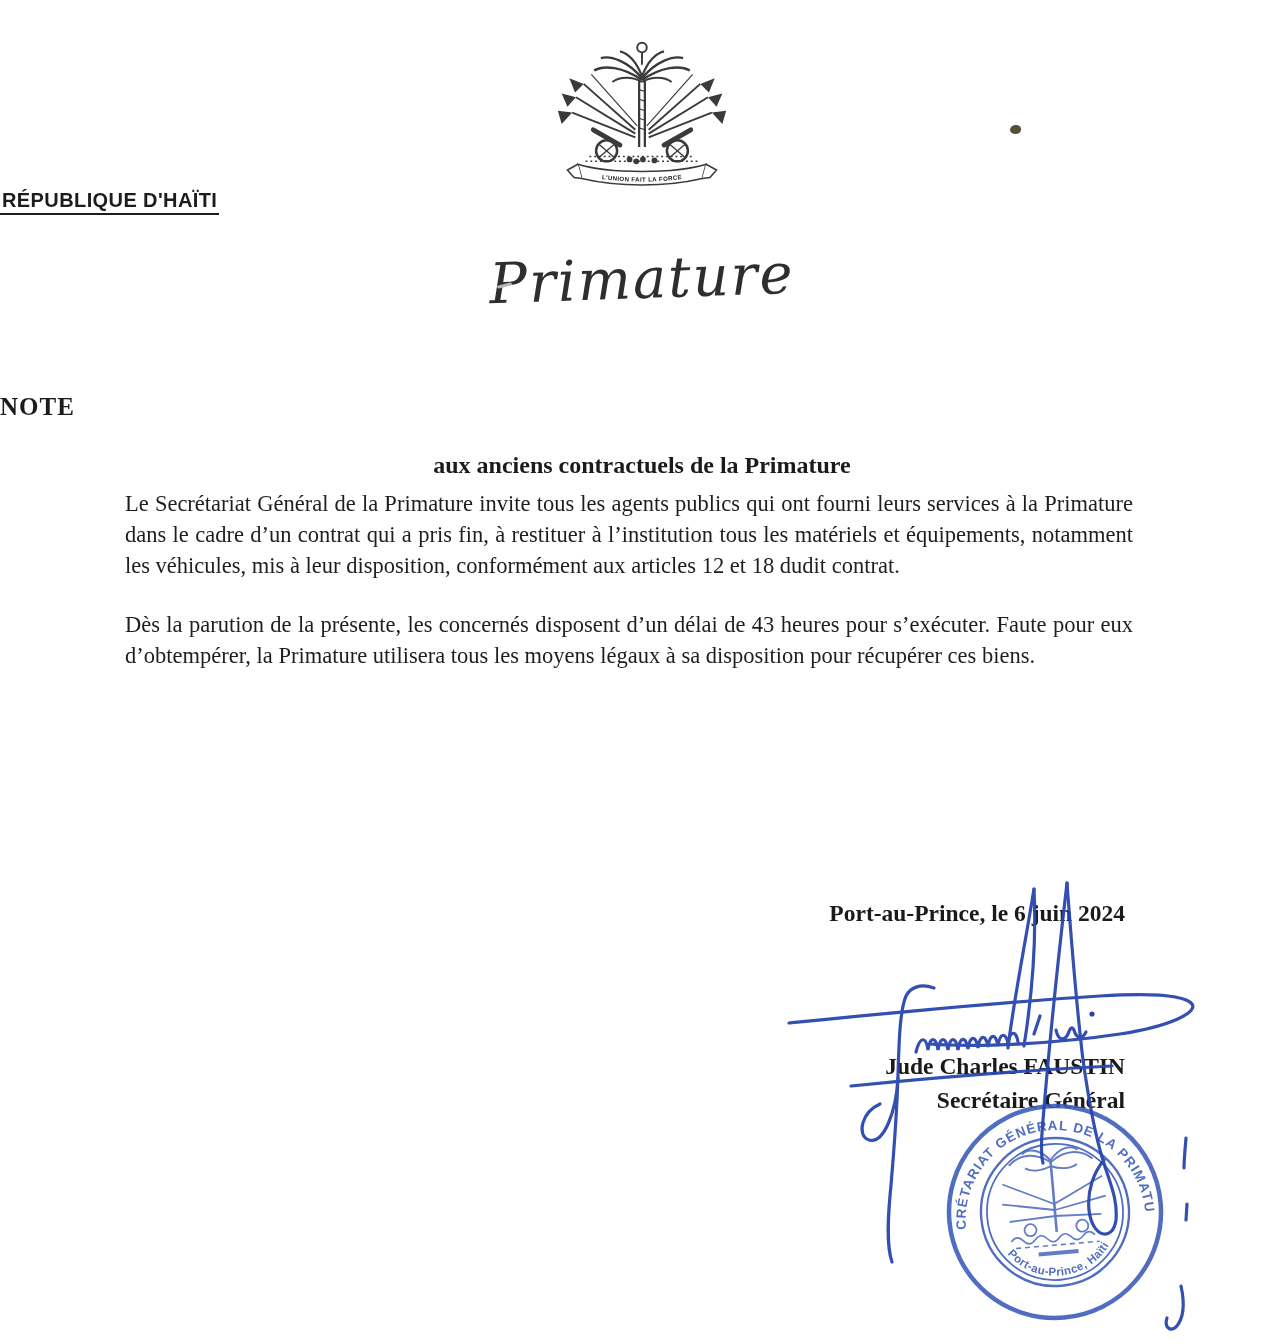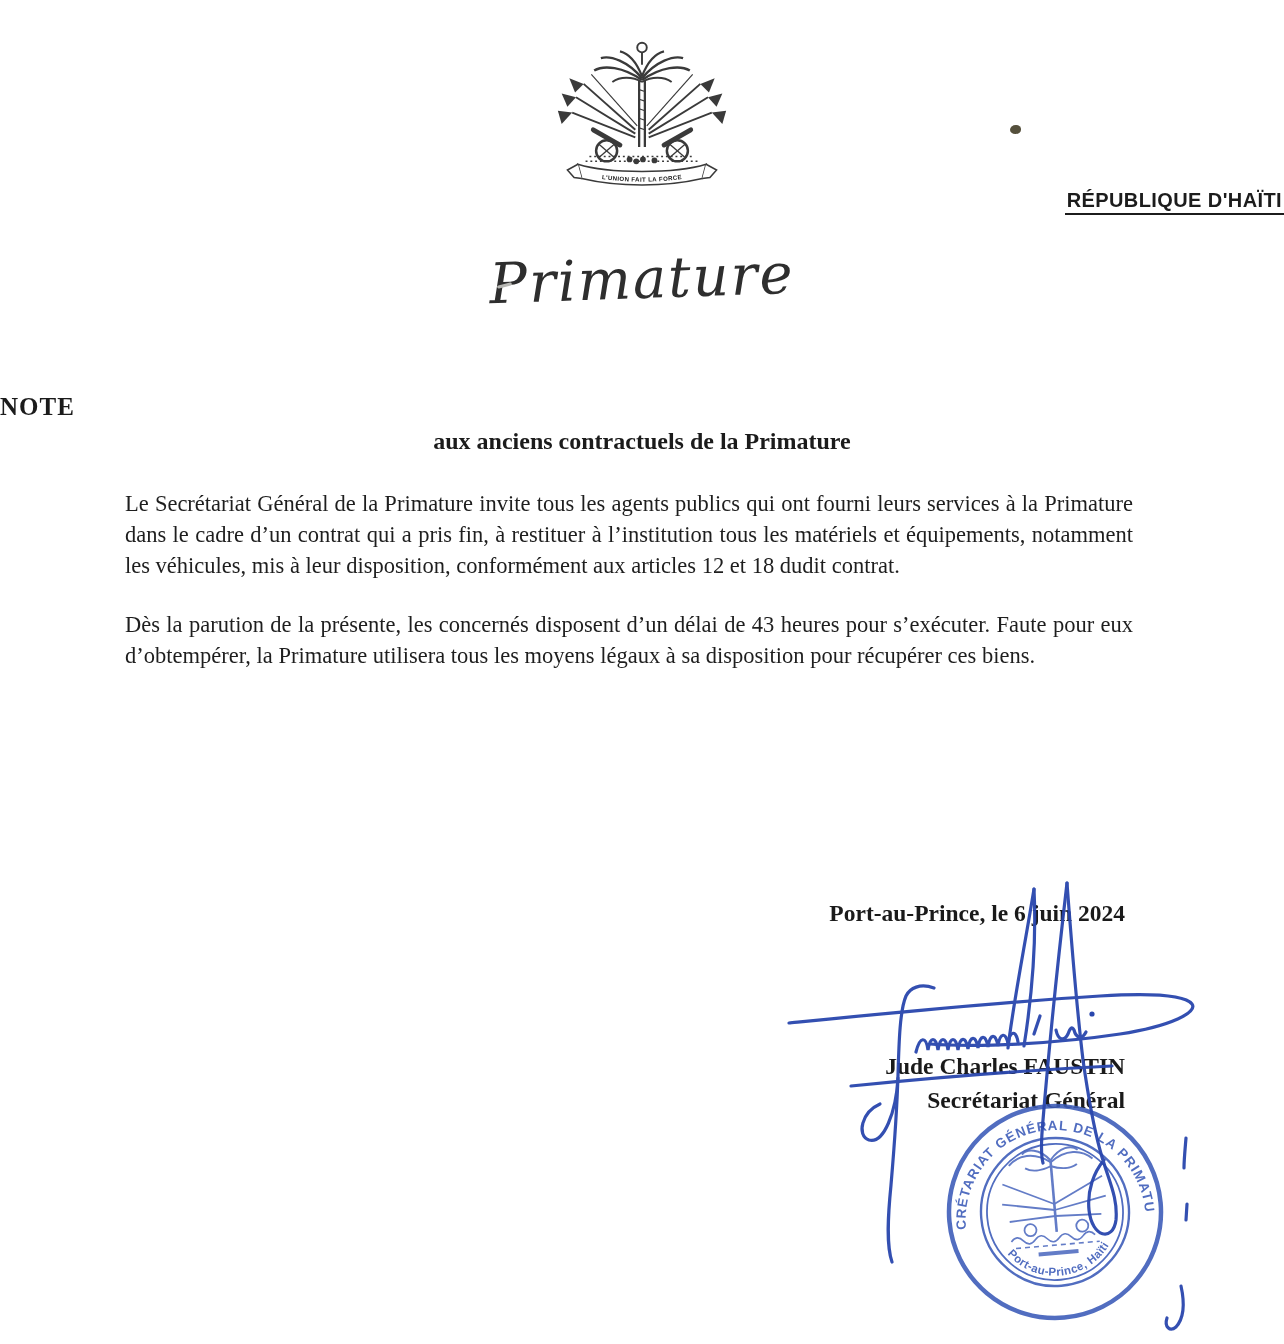--- a/index.html
+++ b/index.html
@@ -7,38 +7,38 @@
     position:relative;
     width:1284px;height:1344px;
     background:#ffffff;
     overflow:hidden;
     font-family:"Liberation Serif","DejaVu Serif",serif;
     color:#1e1e1e;
   }
   
   .arms-wrap{position:absolute;top:38px;left:50%;transform:translateX(-50%);}
   .country{
-    position:absolute;top:189px;left:0;width:100%;text-align:right;
+    position:absolute;top:189px;left:0;width:100%;text-align:left;
     font-family:"Liberation Sans",sans-serif;font-weight:bold;font-size:20px;
     letter-spacing:.4px;color:#1c1c1c;
   }
   .country span{border-bottom:2.5px solid #1c1c1c;padding:0 2px 1px 2px;display:inline-block;}
   .script{
     position:absolute;top:246px;left:0;width:100%;text-align:center;
     font-family:"DejaVu Serif",serif;font-style:italic;font-weight:500;
     font-size:56px;color:#2e2e2e;transform:rotate(-2deg);
     letter-spacing:2px;
   }
   
   .note-title{
     position:absolute;top:393px;left:0;width:100%;
     font-weight:bold;font-size:25px;letter-spacing:1px;color:#1b1b1b;
   }
   .note-subtitle{
-    position:absolute;top:428px;left:0;width:100%;text-align:center;
+    position:absolute;top:452px;left:0;width:100%;text-align:center;
     font-weight:bold;font-size:24px;color:#1b1b1b;
   }
   
   .body-text{
     position:absolute;top:488px;left:125px;width:1008px;
     font-size:22.5px;line-height:31px;text-align:justify;color:#1e1e1e;
   }
   .body-text p{margin:0;}
   .body-text p + p{margin-top:28px;}
   
@@ -154,21 +154,21 @@
 
   <div class="body-text">
     <p>Le Secrétariat Général de la Primature invite tous les agents publics qui ont fourni leurs services à la Primature dans le cadre d’un contrat qui a pris fin, à restituer à l’institution tous les matériels et équipements, notamment les véhicules, mis à leur disposition, conformément aux articles 12 et 18 dudit contrat.</p>
     <p>Dès la parution de la présente, les concernés disposent d’un délai de 43 heures pour s’exécuter. Faute pour eux d’obtempérer, la Primature utilisera tous les moyens légaux à sa disposition pour récupérer ces biens.</p>
   </div>
 
   <div class="dateline">Port-au-Prince, le 6 juin 2024</div>
 
   <div class="signer">
     <div>Jude Charles FAUSTIN</div>
-    <div>Secrétariat Général</div>
+    <div>Secrétaire Général</div>
   </div>
 
   <div class="stamp">
     <svg width="228" height="228" viewBox="-114 -114 228 228">
       <g stroke="#3a5ab8" fill="none">
         <circle cx="0" cy="0" r="106" stroke-width="4.5"></circle>
         <circle cx="0" cy="0" r="74" stroke-width="2.4"></circle>
         <circle cx="0" cy="0" r="68" stroke-width="1.8"></circle>
       </g>
       <defs>

